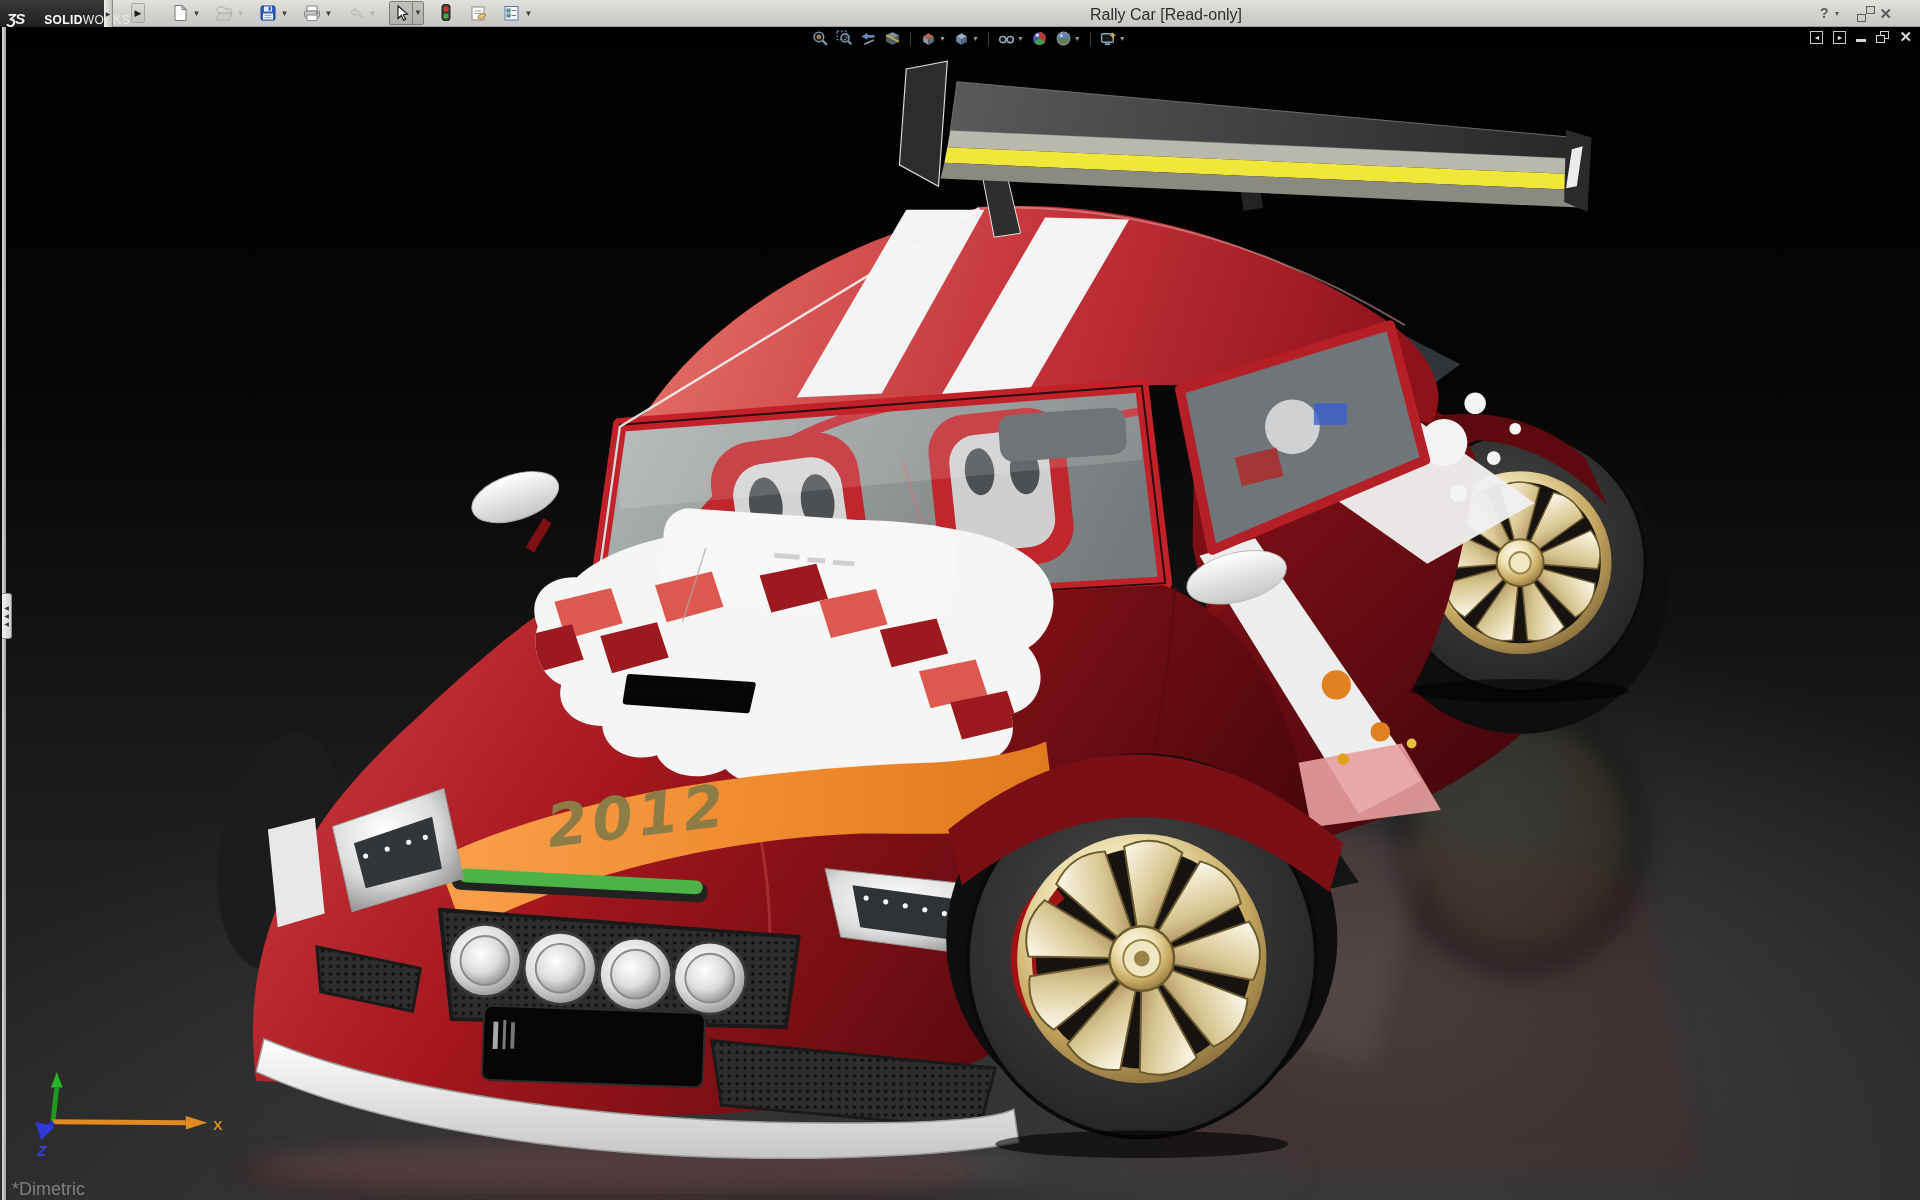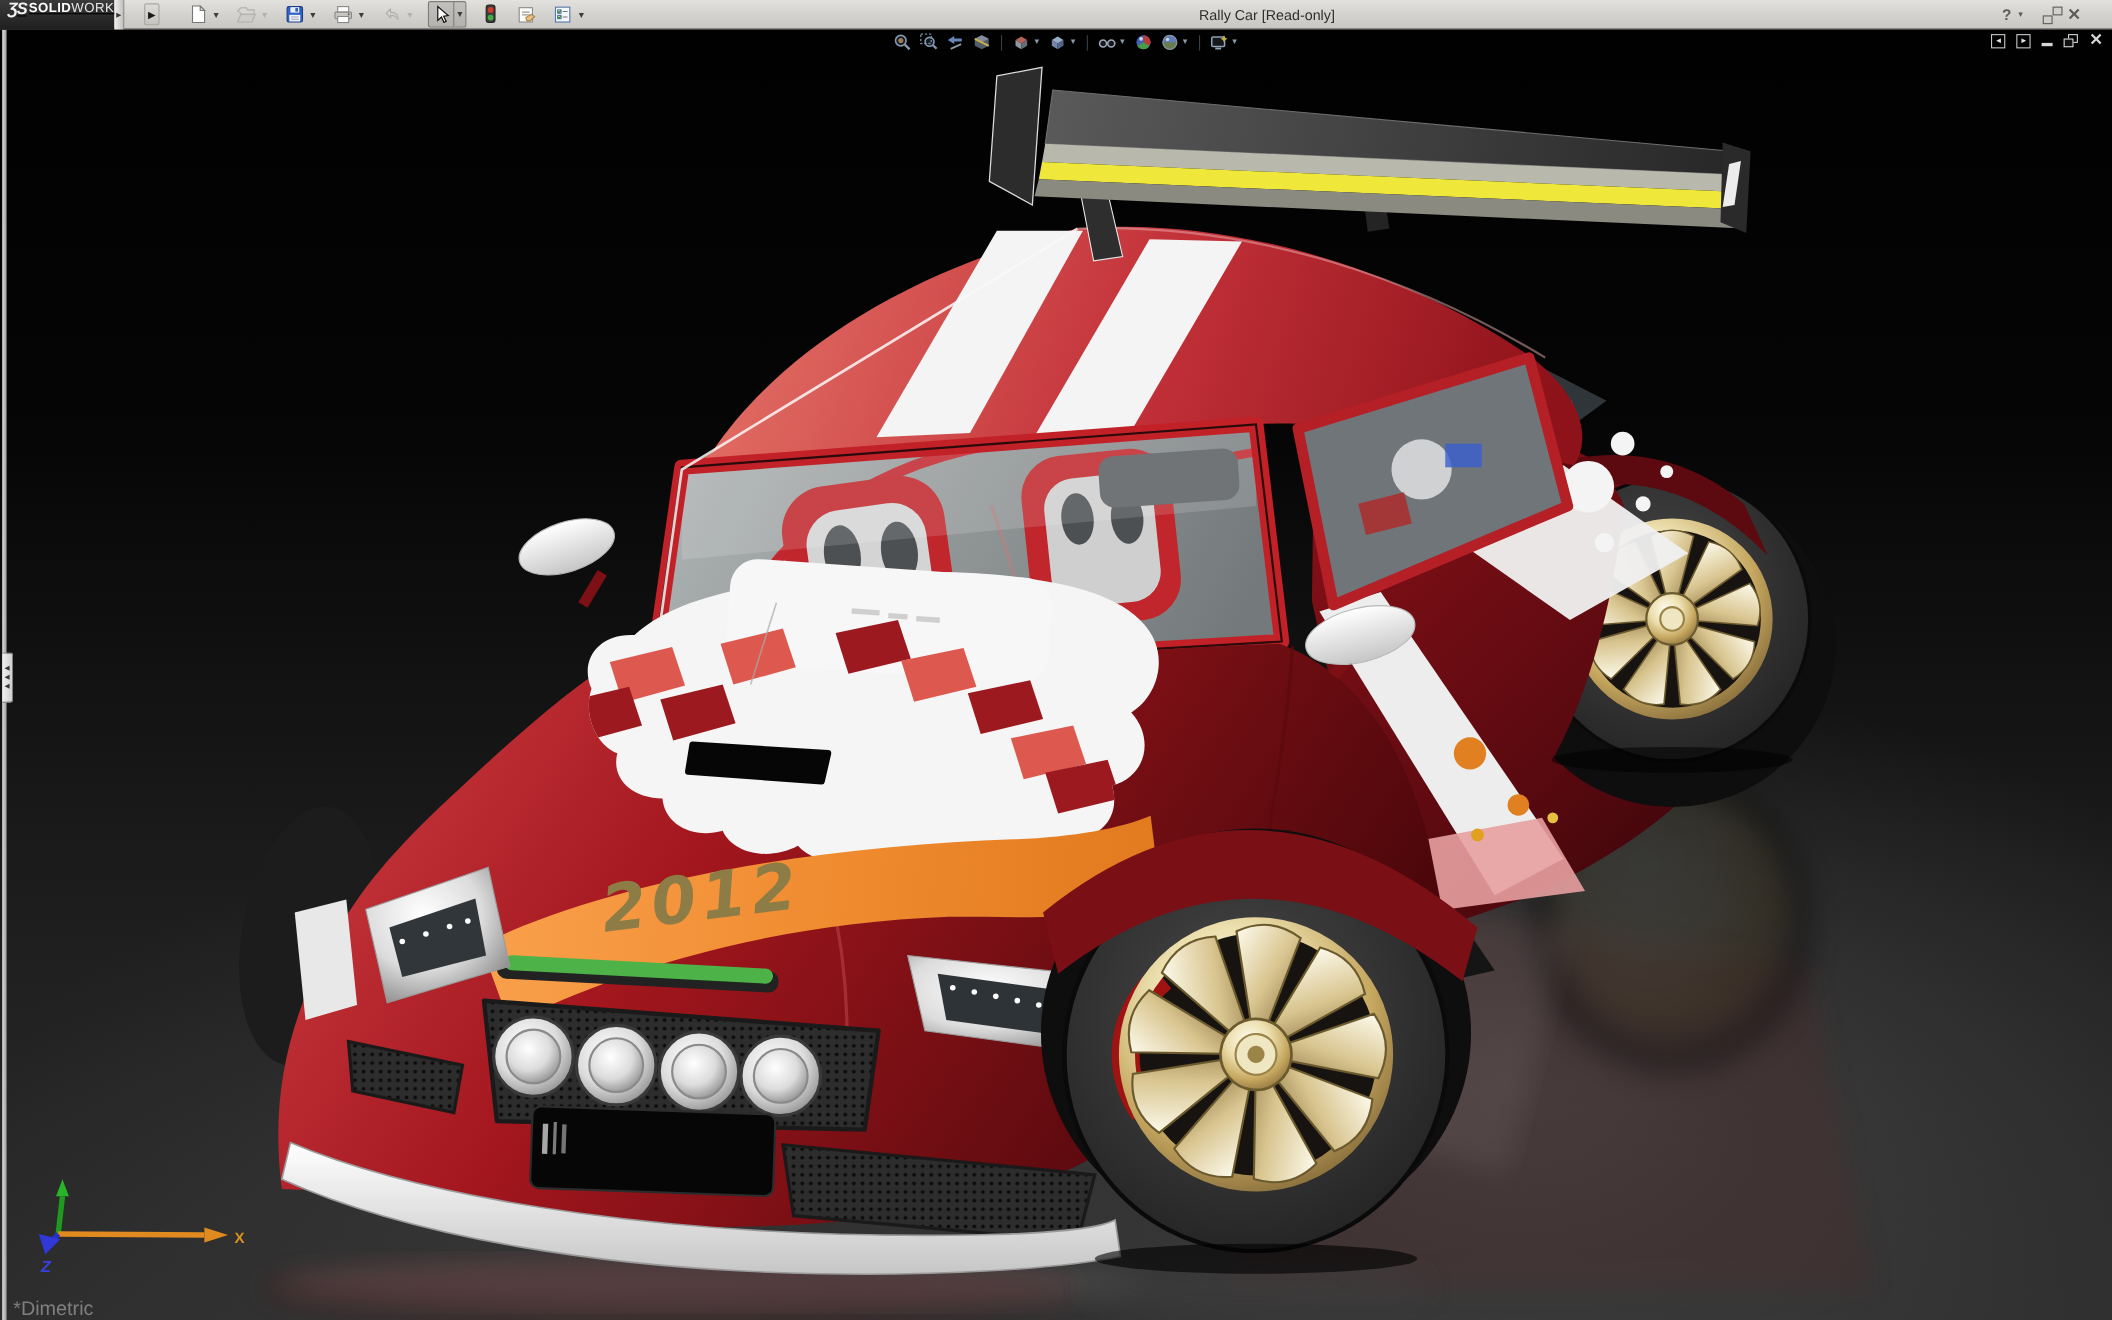--- a/index.html
+++ b/index.html
@@ -4,39 +4,39 @@
 <style>
   * { margin:0; padding:0; box-sizing:border-box; }
   html,body { width:1920px; height:1200px; overflow:hidden; background:#000;
               font-family:"Liberation Sans", sans-serif; }
 
   
   .titlebar { position:absolute; top:0; left:0; width:1920px; height:27px;
     background:linear-gradient(#e3e1de,#d2d0cc 60%,#c9c7c3);
     border-bottom:1px solid #9a9894; display:flex; align-items:center; }
   .logo-block { width:104px; height:27px; background:linear-gradient(#3a3a3a,#1f1f1f);
-    display:flex; align-items:flex-start; padding-left:7px; gap:2px;text-decoration:underline; }
+    display:flex; align-items:flex-end; padding-left:7px; gap:20px; }
   .logo-glyph { color:#f2f2f2; font-weight:bold; font-style:italic; font-size:15px; letter-spacing:-1px; }
   .logo-text { color:#fff; font-size:12px; letter-spacing:.4px; }
   .logo-text b { font-weight:bold; }
   .logo-text span { font-weight:normal; color:#e8e8e8; }
   .logo-tab { width:9px; height:27px; background:linear-gradient(90deg,#efefef,#c2c0bc);
     border-right:1px solid #8f8d89; display:flex; align-items:center; justify-content:center;
     font-size:6px; color:#333; }
   .tb-flyout { margin-left:18px; width:14px; height:20px; display:flex; align-items:center;
     justify-content:center; font-size:9px; color:#1a1a1a; background:linear-gradient(#dddbd7,#c6c4c0);
     border:1px solid #a8a6a2; border-radius:2px; }
   .std-toolbar { display:flex; align-items:center; margin-left:24px; gap:2px; height:27px; }
   .tb-group { display:flex; align-items:center; height:24px; margin-right:9px; }
   .tb-icon { width:22px; height:22px; display:flex; align-items:center; justify-content:center; }
   .tb-drop { width:11px; font-size:8px; color:#3c3c3c; text-align:center; }
   .tb-group.disabled .tb-drop { color:#b4b2ae; }
   .tb-group.pressed { background:linear-gradient(#c2c0bc,#b4b2ae); border:1px solid #7f7d79; border-radius:2px; }
   .tb-group.pressed .tb-drop { border-left:1px solid #7f7d79; height:22px; line-height:22px; }
-  .win-title { position:absolute; left:1090px; top:6px; font-size:13px; color:#2e2e2e; }
+  .win-title { position:absolute; left:1090px; top:6px; font-size:16px; color:#2e2e2e; }
   .tb-controls { position:absolute; right:28px; top:0; height:27px; display:flex;
     align-items:center; gap:13px; color:#5c5c5c; }
   .tbc { font-size:13px; line-height:27px; cursor:default; }
   .tbc-help { font-weight:bold; font-size:14px; }
   .tbc-drop { font-size:7px; margin-left:-8px; }
   .tbc-min { width:11px; height:3px; background:transparent; border-bottom:3px solid #5c5c5c; margin-top:8px; }
   .tbc-restore { position:relative; width:13px; height:12px; }
   .tbc-restore i { position:absolute; border:1.5px solid #5c5c5c; width:9px; height:8px; display:block; }
   .tbc-restore i:first-child { right:0; top:0; }
   .tbc-restore i:last-child { left:0; bottom:0; background:#d2d0cc; }

